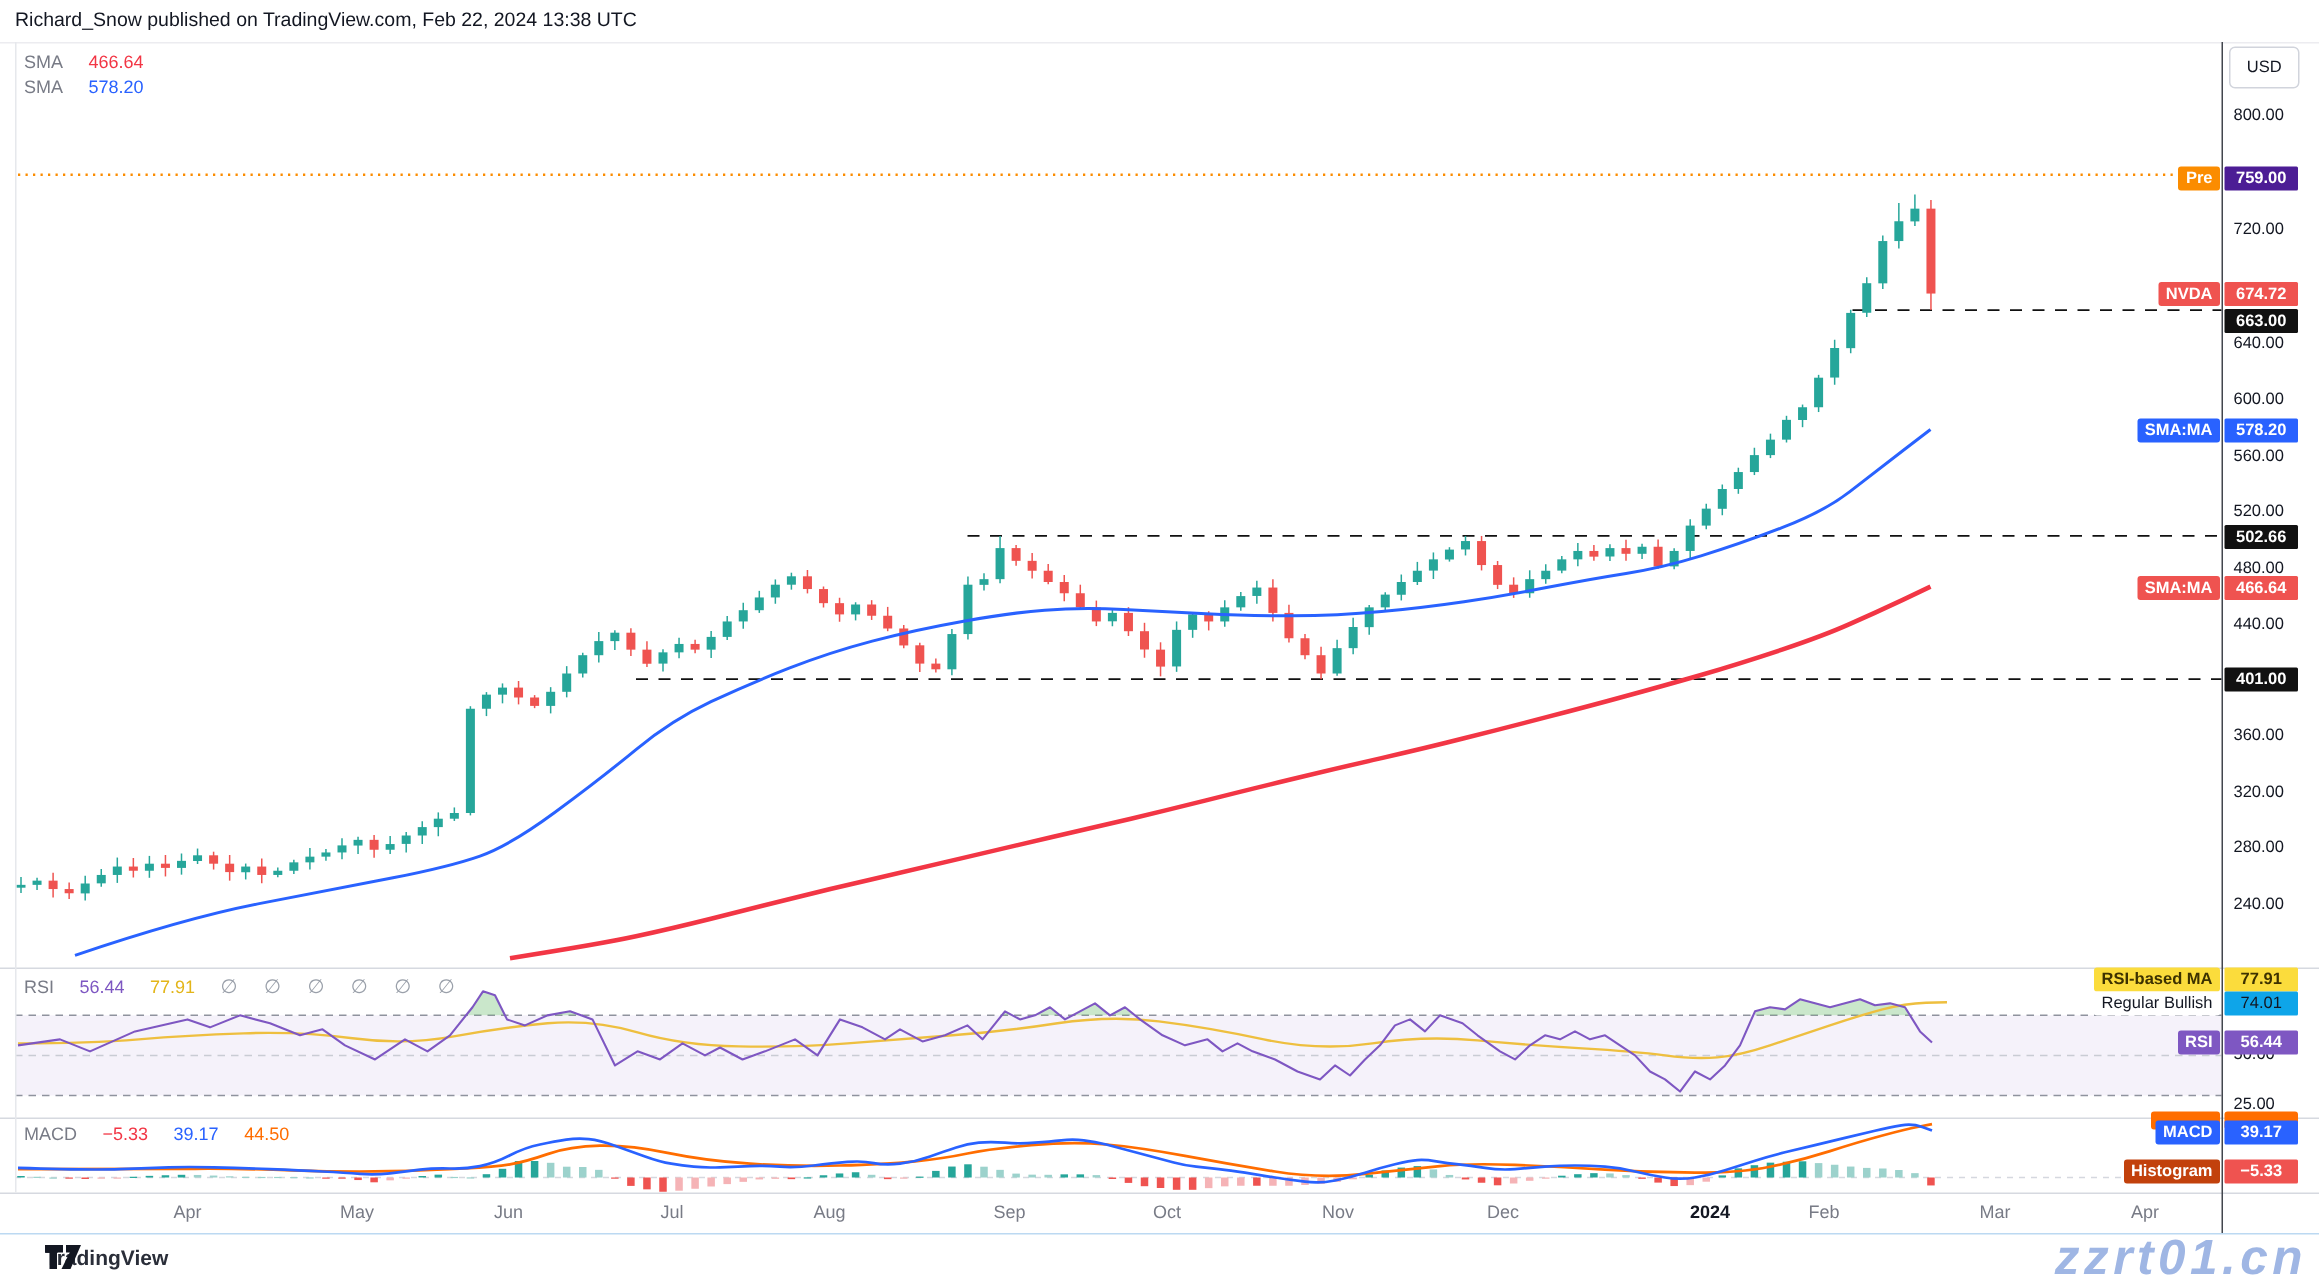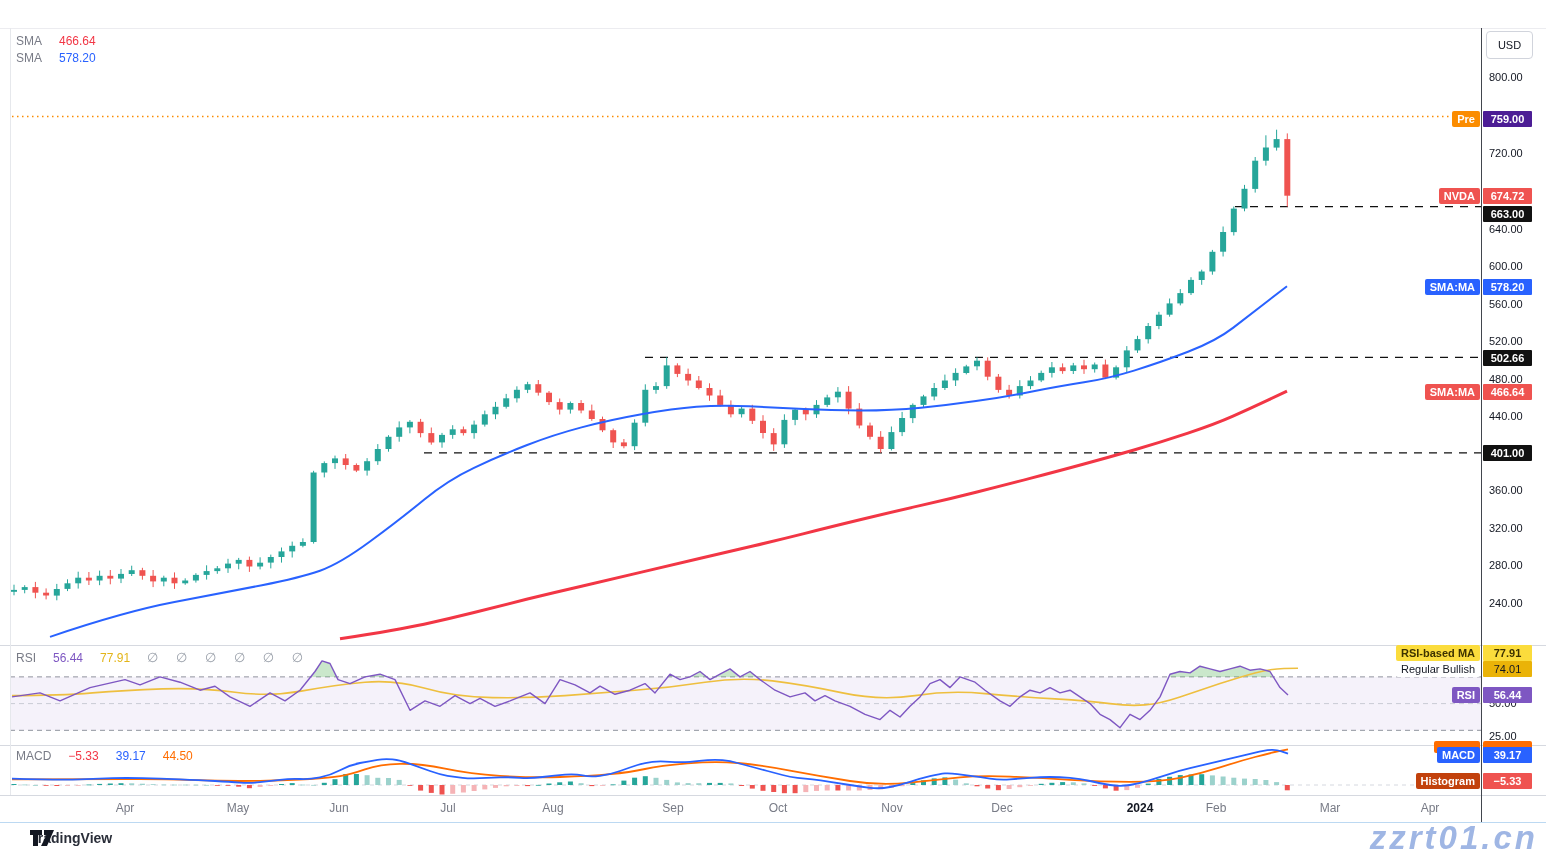--- a/index.html
+++ b/index.html
@@ -452,20 +452,21 @@
         <line x1="1481.5" y1="28" x2="1481.5" y2="822" stroke="#42464e"></line>
       </g>
     </svg>
 
   <div class="hit" style="left:10px;top:28px;width:1471px;height:617px"></div>
   <div class="hit" style="left:10px;top:645px;width:1471px;height:100px"></div>
   <div class="hit" style="left:10px;top:745px;width:1471px;height:50px"></div>
   <div class="hit" style="left:0px;top:795px;width:1481px;height:27px"></div>
   <div class="hit" style="left:1481px;top:28px;width:65px;height:794px"></div>
 
+  <div class="byline">Richard_Snow published on TradingView.com, Feb 22, 2024 13:38 UTC</div>
 
   <div class="legend" style="left:16px;top:34px">
     <span class="lg-lbl">SMA</span>
     <span style="color:#f23645">466.64</span>
   </div>
   <div class="legend" style="left:16px;top:51px">
     <span class="lg-lbl">SMA</span>
     <span style="color:#2962ff">578.20</span>
   </div>
 
@@ -522,21 +523,21 @@
       <div class="axval" style="top: 205.5px; background: rgb(17, 17, 17); color: rgb(255, 255, 255);">663.00</div>
       <div class="chip" style="top: 279px; background: rgb(41, 98, 255); color: rgb(255, 255, 255);">SMA:MA</div>
       <div class="axval" style="top: 279px; background: rgb(41, 98, 255); color: rgb(255, 255, 255);">578.20</div>
       <div class="axval" style="top: 349.5px; background: rgb(17, 17, 17); color: rgb(255, 255, 255);">502.66</div>
       <div class="chip" style="top: 384px; background: rgb(239, 83, 80); color: rgb(255, 255, 255);">SMA:MA</div>
       <div class="axval" style="top: 384px; background: rgb(239, 83, 80); color: rgb(255, 255, 255);">466.64</div>
       <div class="axval" style="top: 445px; background: rgb(17, 17, 17); color: rgb(255, 255, 255);">401.00</div>
       <div class="chip" style="top: 645px; background: rgb(251, 220, 60); color: rgb(61, 50, 0);">RSI-based MA</div>
       <div class="axval" style="top: 645px; background: rgb(251, 220, 60); color: rgb(61, 50, 0);">77.91</div>
       <div class="chip" style="top: 661px; background: rgb(255, 255, 255); color: rgb(19, 23, 34); font-weight: 400;">Regular Bullish</div>
-      <div class="axval" style="top: 661px; background: #eab308; color: rgb(19, 23, 34); font-weight: 400;">74.01</div>
+      <div class="axval" style="top: 661px; background: #0ea5e9; color: rgb(19, 23, 34); font-weight: 400;">74.01</div>
       <div class="chip" style="top: 687px; background: rgb(126, 87, 194); color: rgb(255, 255, 255);">RSI</div>
       <div class="axval" style="top: 687px; background: rgb(126, 87, 194); color: rgb(255, 255, 255);">56.44</div>
       <div class="chip" style="top: 747px; background: rgb(41, 98, 255); color: rgb(255, 255, 255);">MACD</div>
       <div class="axval" style="top: 747px; background: rgb(41, 98, 255); color: rgb(255, 255, 255);">39.17</div>
       <div class="chip" style="top: 773px; background: #c2410c; color: rgb(255, 255, 255);">Histogram</div>
       <div class="axval" style="top: 773px; background: rgb(239, 83, 80); color: rgb(255, 255, 255);">−5.33</div>
     </div>
 
   <div class="sliver" style="right:66px;top:741px;width:46px;height:12px;background:#ff6d00"></div>
   <div class="sliver" style="left:1483px;top:741px;width:49px;height:12px;background:#ff6d00"></div>

